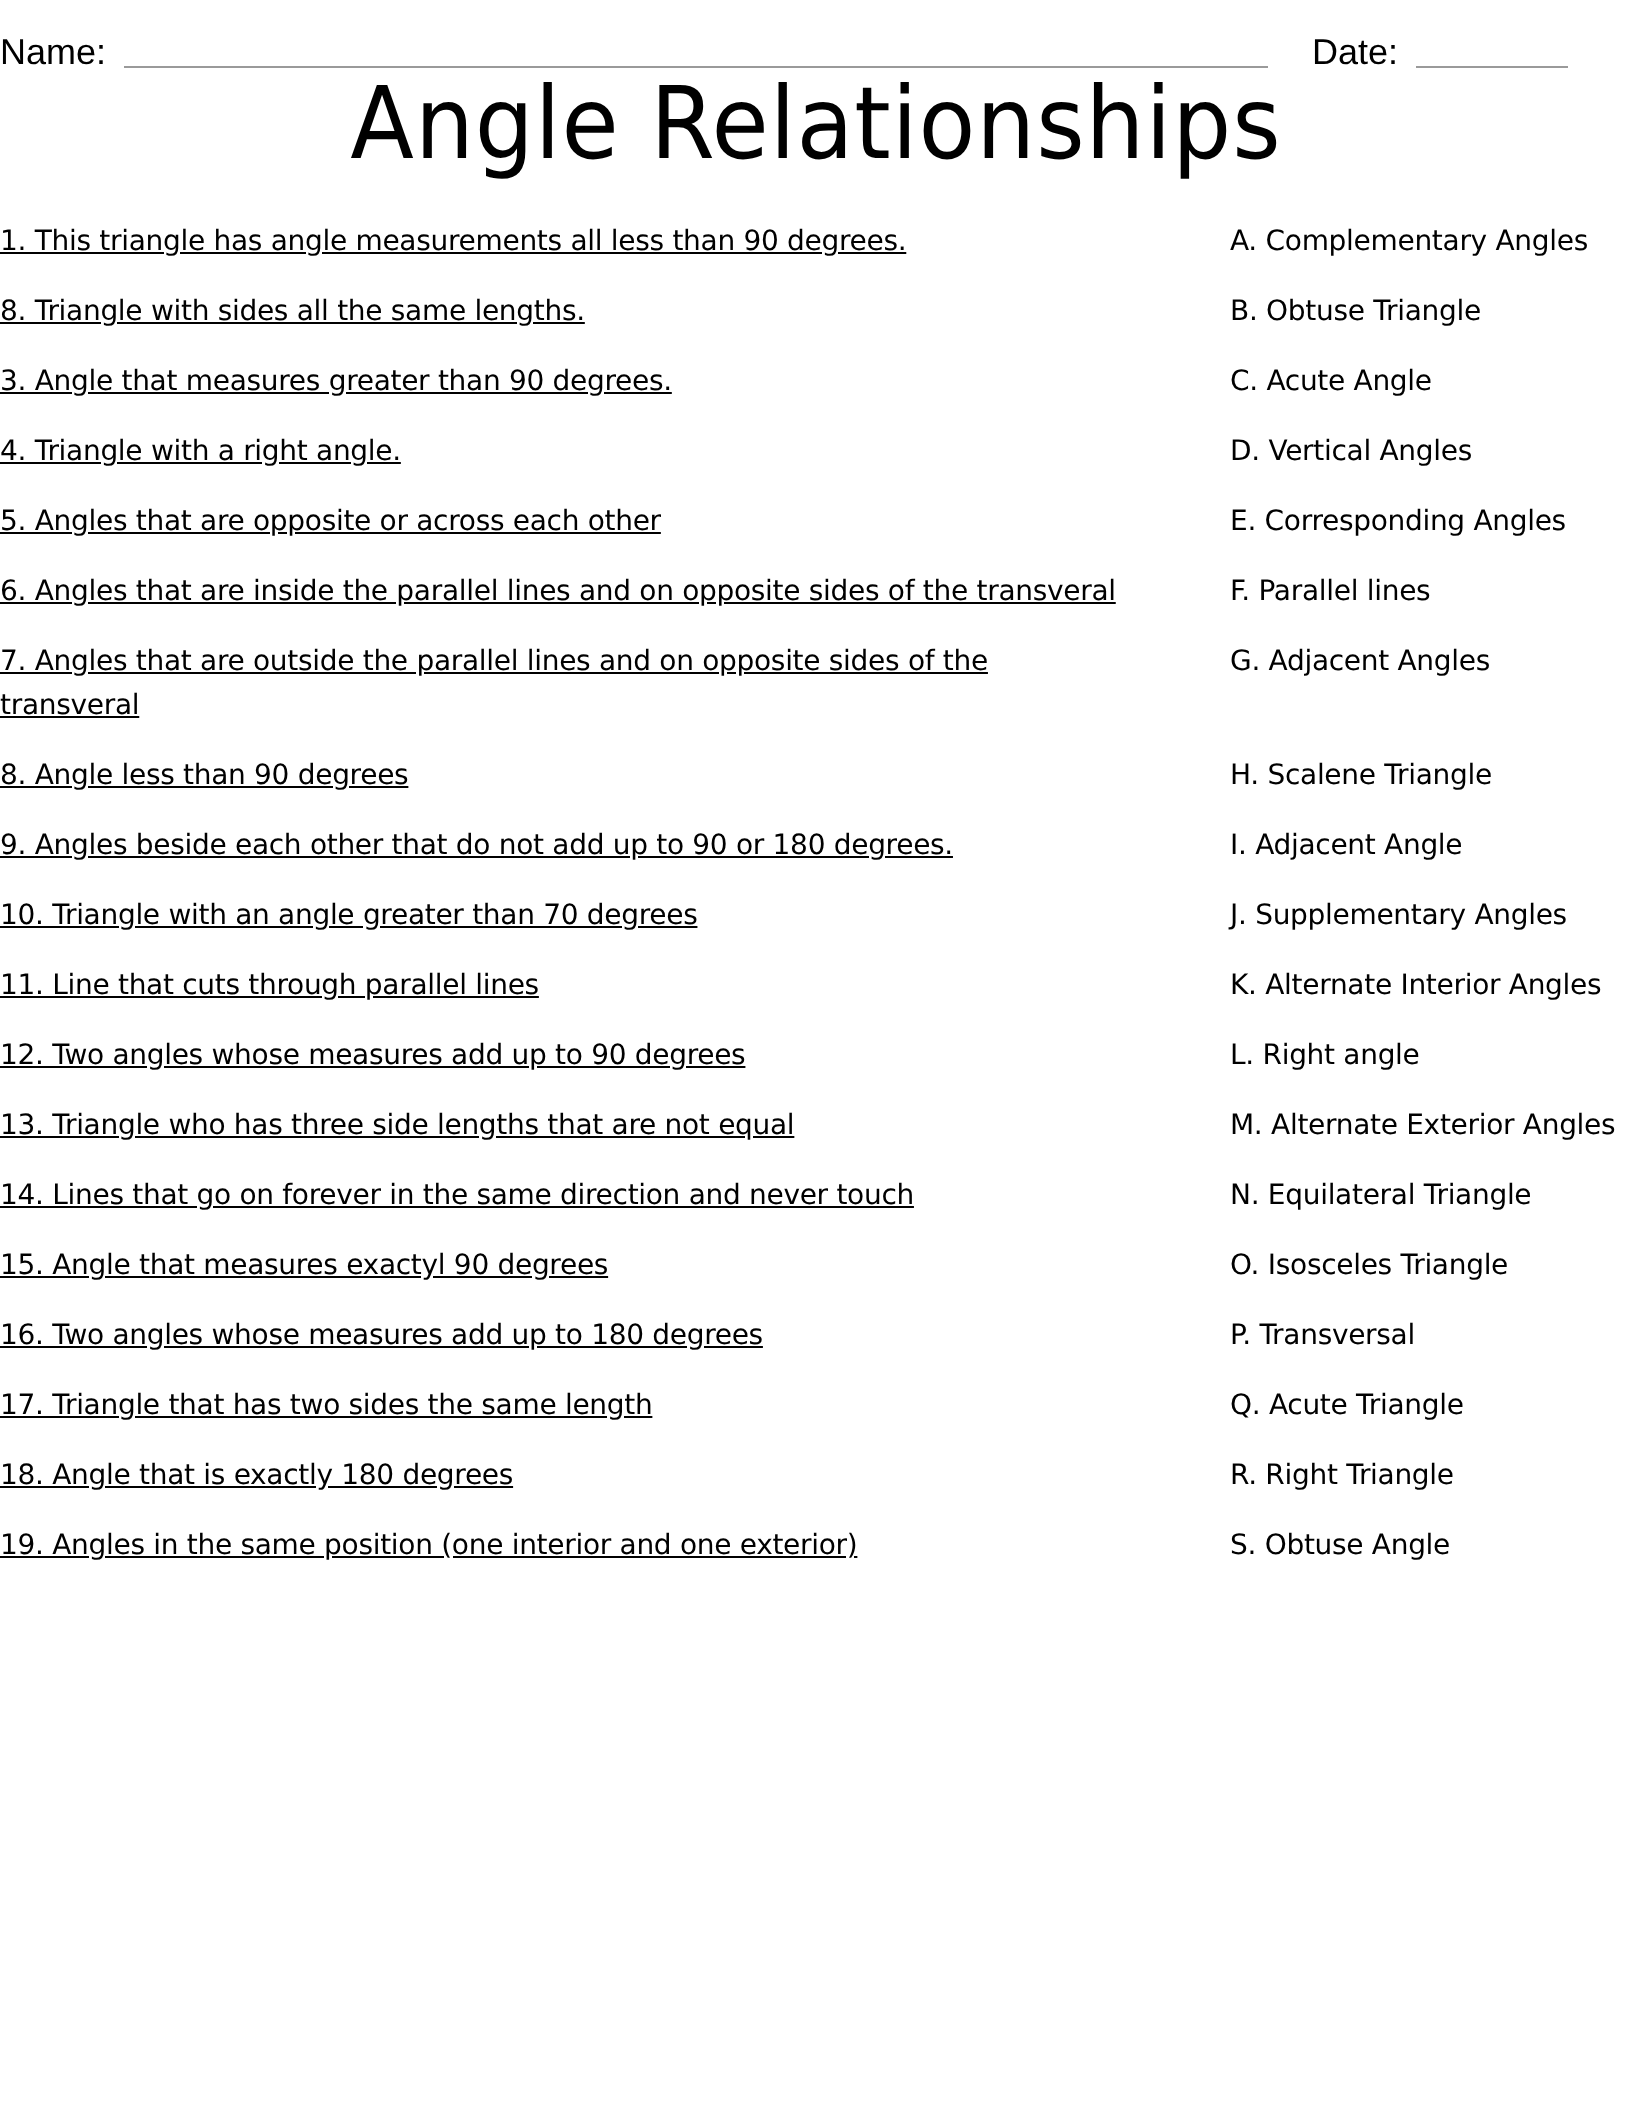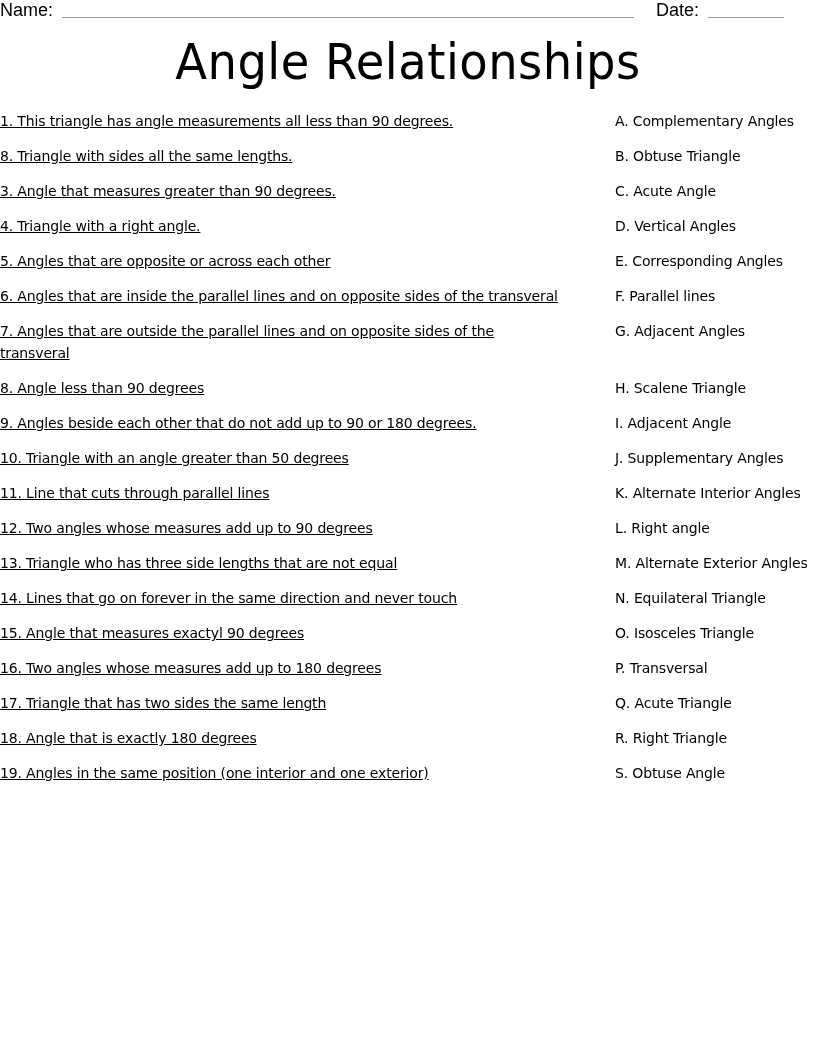--- a/index.html
+++ b/index.html
@@ -9,21 +9,21 @@
     }
     body {
       width: 816px;
       height: 1056px;
       position: relative;
       overflow: hidden;
       color: #000;
     }
     .header {
       position: absolute;
-      top: 0;
+      top: 16px;
       left: 0;
       width: 816px;
       height: 24px;
       font-family: "Liberation Sans", sans-serif;
       font-size: 18px;
       line-height: 22px;
     }
     .name-label {
       position: absolute;
       left: 0;
@@ -135,21 +135,21 @@
   </div>
   <div class="row">
     <div class="clue">8. Angle less than 90 degrees</div>
     <div class="answer">H. Scalene Triangle</div>
   </div>
   <div class="row">
     <div class="clue">9. Angles beside each other that do not add up to 90 or 180 degrees.</div>
     <div class="answer">I. Adjacent Angle</div>
   </div>
   <div class="row">
-    <div class="clue">10. Triangle with an angle greater than 50 degrees</div>
+    <div class="clue">10. Triangle with an angle greater than 70 degrees</div>
     <div class="answer">J. Supplementary Angles</div>
   </div>
   <div class="row">
     <div class="clue">11. Line that cuts through parallel lines</div>
     <div class="answer">K. Alternate Interior Angles</div>
   </div>
   <div class="row">
     <div class="clue">12. Two angles whose measures add up to 90 degrees</div>
     <div class="answer">L. Right angle</div>
   </div>

